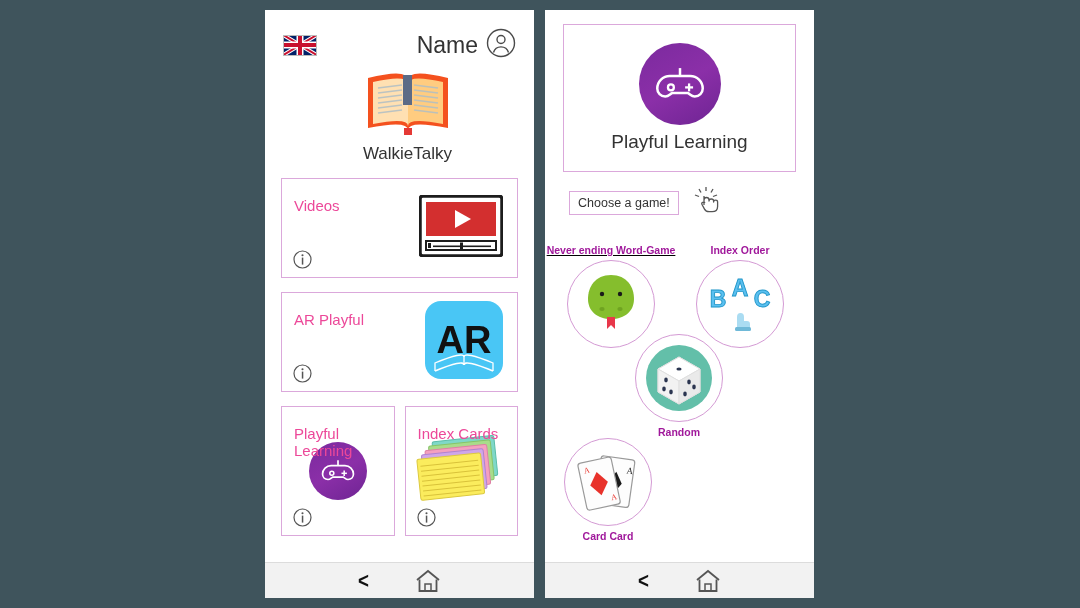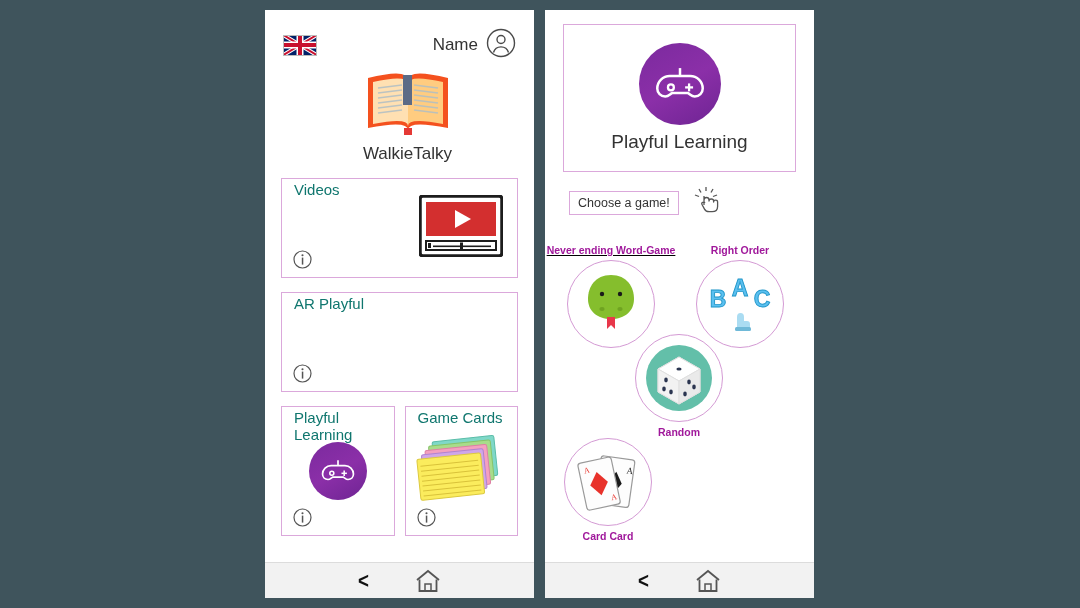--- a/index.html
+++ b/index.html
@@ -72,21 +72,21 @@
   .flag .d2 { transform:translate(-50%,-50%) rotate(-31deg); }
   .flag .d3,.flag .d4 { position:absolute; left:50%; top:50%; width:150%; height:2px; background:#C8102E; }
   .flag .d3 { transform:translate(-50%,-50%) rotate(31deg); }
   .flag .d4 { transform:translate(-50%,-50%) rotate(-31deg); }
   .flag .cv { position:absolute; left:0; top:50%; transform:translateY(-50%); width:100%; height:7px; background:#fff; }
   .flag .ch { position:absolute; top:0; left:50%; transform:translateX(-50%); width:7px; height:100%; background:#fff; }
   .flag .cv2 { position:absolute; left:0; top:50%; transform:translateY(-50%); width:100%; height:4px; background:#C8102E; }
   .flag .ch2 { position:absolute; top:0; left:50%; transform:translateX(-50%); width:4px; height:100%; background:#C8102E; }
 
   .name-wrap { display:flex; align-items:center; gap:8px; }
-  .name-text { font-size:17px; color:#333; }
+  .name-text { font-size:23px; color:#333; }
 
   .brand {
     display:flex;
     flex-direction:column;
     align-items:center;
     margin-top:4px;
     padding-left:16px;
   }
   .brand-title { font-size:17px; color:#333; margin-top:2px; }
 
@@ -99,23 +99,23 @@
   .card-row { padding:0 16px; margin-top:14px; }
   .card-wide {
     height:100px;
     display:flex;
     align-items:center;
     justify-content:space-between;
     padding:0 14px;
   }
   .card-label {
     font-size:15px;
-    color:#0f766e;
+    color:#ec4899;
     position:absolute;
-    top:2px; left:12px;
+    top:18px; left:12px;
   }
   .info-badge {
     position:absolute;
     left:11px; bottom:8px;
     width:19px; height:19px;
   }
   .card-art { margin-left:auto; }
 
   .half-row { display:flex; gap:10px; padding:0 16px; margin-top:14px; }
   .card-half {
@@ -268,20 +268,29 @@
     <div class="card-row">
       <div class="card card-wide">
         <span class="card-label">AR Playful</span>
         <span class="info-badge">
           <svg width="19" height="19" viewBox="0 0 19 19">
             <circle cx="9.5" cy="9.5" r="8.5" fill="none" stroke="#555" stroke-width="1.2"></circle>
             <circle cx="9.5" cy="5.3" r="1.05" fill="#555"></circle>
             <rect x="8.8" y="7.6" width="1.5" height="7" fill="#555"></rect>
           </svg>
         </span>
+        <span class="card-art">
+          <svg width="78" height="78" viewBox="0 0 78 78">
+            <rect x="0" y="0" width="78" height="78" rx="16" fill="#49c6f5"></rect>
+            <text x="39" y="52" font-family="Liberation Sans, sans-serif" font-size="38" font-weight="bold" fill="#111" text-anchor="middle">AR</text>
+            <path d="M10 70 Q39 58 39 64 Q39 58 68 70" fill="none" stroke="#fff" stroke-width="1.6"></path>
+            <path d="M10 70 L10 62 Q39 50 39 56 L39 64" fill="none" stroke="#fff" stroke-width="1.3"></path>
+            <path d="M68 70 L68 62 Q39 50 39 56" fill="none" stroke="#fff" stroke-width="1.3"></path>
+          </svg>
+        </span>
       </div>
     </div>
 
     <div class="half-row">
       <div class="card card-half">
         <span class="card-label">Playful Learning</span>
         <span class="info-badge">
           <svg width="19" height="19" viewBox="0 0 19 19">
             <circle cx="9.5" cy="9.5" r="8.5" fill="none" stroke="#555" stroke-width="1.2"></circle>
             <circle cx="9.5" cy="5.3" r="1.05" fill="#555"></circle>
@@ -293,21 +302,21 @@
             <path d="M13 9h18c6 0 11 5 11 11 0 4-3 7-7 7-3 0-4-2-6-3h-14c-2 1-3 3-6 3-4 0-7-3-7-7C2 14 7 9 13 9z" fill="none" stroke="#fff" stroke-width="2.2"></path>
             <circle cx="14" cy="19" r="2.6" fill="none" stroke="#fff" stroke-width="2"></circle>
             <line x1="30" y1="15.5" x2="30" y2="22.5" stroke="#fff" stroke-width="2"></line>
             <line x1="26.5" y1="19" x2="33.5" y2="19" stroke="#fff" stroke-width="2"></line>
             <line x1="22" y1="2" x2="22" y2="9.5" stroke="#fff" stroke-width="2.2"></line>
           </svg>
         </div>
       </div>
 
       <div class="card card-half">
-        <span class="card-label">Game Cards</span>
+        <span class="card-label">Index Cards</span>
         <span class="info-badge">
           <svg width="19" height="19" viewBox="0 0 19 19">
             <circle cx="9.5" cy="9.5" r="8.5" fill="none" stroke="#555" stroke-width="1.2"></circle>
             <circle cx="9.5" cy="5.3" r="1.05" fill="#555"></circle>
             <rect x="8.8" y="7.6" width="1.5" height="7" fill="#555"></rect>
           </svg>
         </span>
         <span>
           <svg width="96" height="72" viewBox="0 0 96 72">
             <g transform="rotate(-6 48 36)">
@@ -395,21 +404,21 @@
       <div class="game lbl-top" style="left:143px; top:10px;">
         <div class="game-bubble">
           <svg width="72" height="66" viewBox="0 0 72 66">
             <text x="14" y="36" font-family="Liberation Sans, sans-serif" font-size="23" font-weight="bold" fill="#5bc0f0" stroke="#2196c9" stroke-width=".9" text-anchor="middle">B</text>
             <text x="36" y="25" font-family="Liberation Sans, sans-serif" font-size="23" font-weight="bold" fill="#5bc0f0" stroke="#2196c9" stroke-width=".9" text-anchor="middle">A</text>
             <text x="58" y="36" font-family="Liberation Sans, sans-serif" font-size="23" font-weight="bold" fill="#5bc0f0" stroke="#2196c9" stroke-width=".9" text-anchor="middle">C</text>
             <path d="M33 58 v-12 q0-4 3.5-4 t3.5 4 v4 h3 q3 0 3 3 v5 z" fill="#aadcf2"></path>
             <rect x="31" y="56" width="16" height="4" rx="1.5" fill="#6fb9d8"></rect>
           </svg>
         </div>
-        <span class="game-label">Right Order</span>
+        <span class="game-label">Index Order</span>
       </div>
 
       <div class="game lbl-bottom" style="left:82px; top:100px;">
         <div class="game-bubble">
           <svg width="76" height="76" viewBox="0 0 76 76">
             <circle cx="38" cy="38" r="33" fill="#63bfa9"></circle>
             <g transform="translate(38,40)">
               <polygon points="0,-23 21,-11 21,12 0,24 -21,12 -21,-11" fill="#fafafa" stroke="#ddd" stroke-width="1"></polygon>
               <polygon points="0,-23 21,-11 0,1 -21,-11" fill="#ffffff" stroke="#e0e0e0" stroke-width="1"></polygon>
               <polygon points="-21,-11 0,1 0,24 -21,12" fill="#f2f2f2" stroke="#e0e0e0" stroke-width="1"></polygon>

